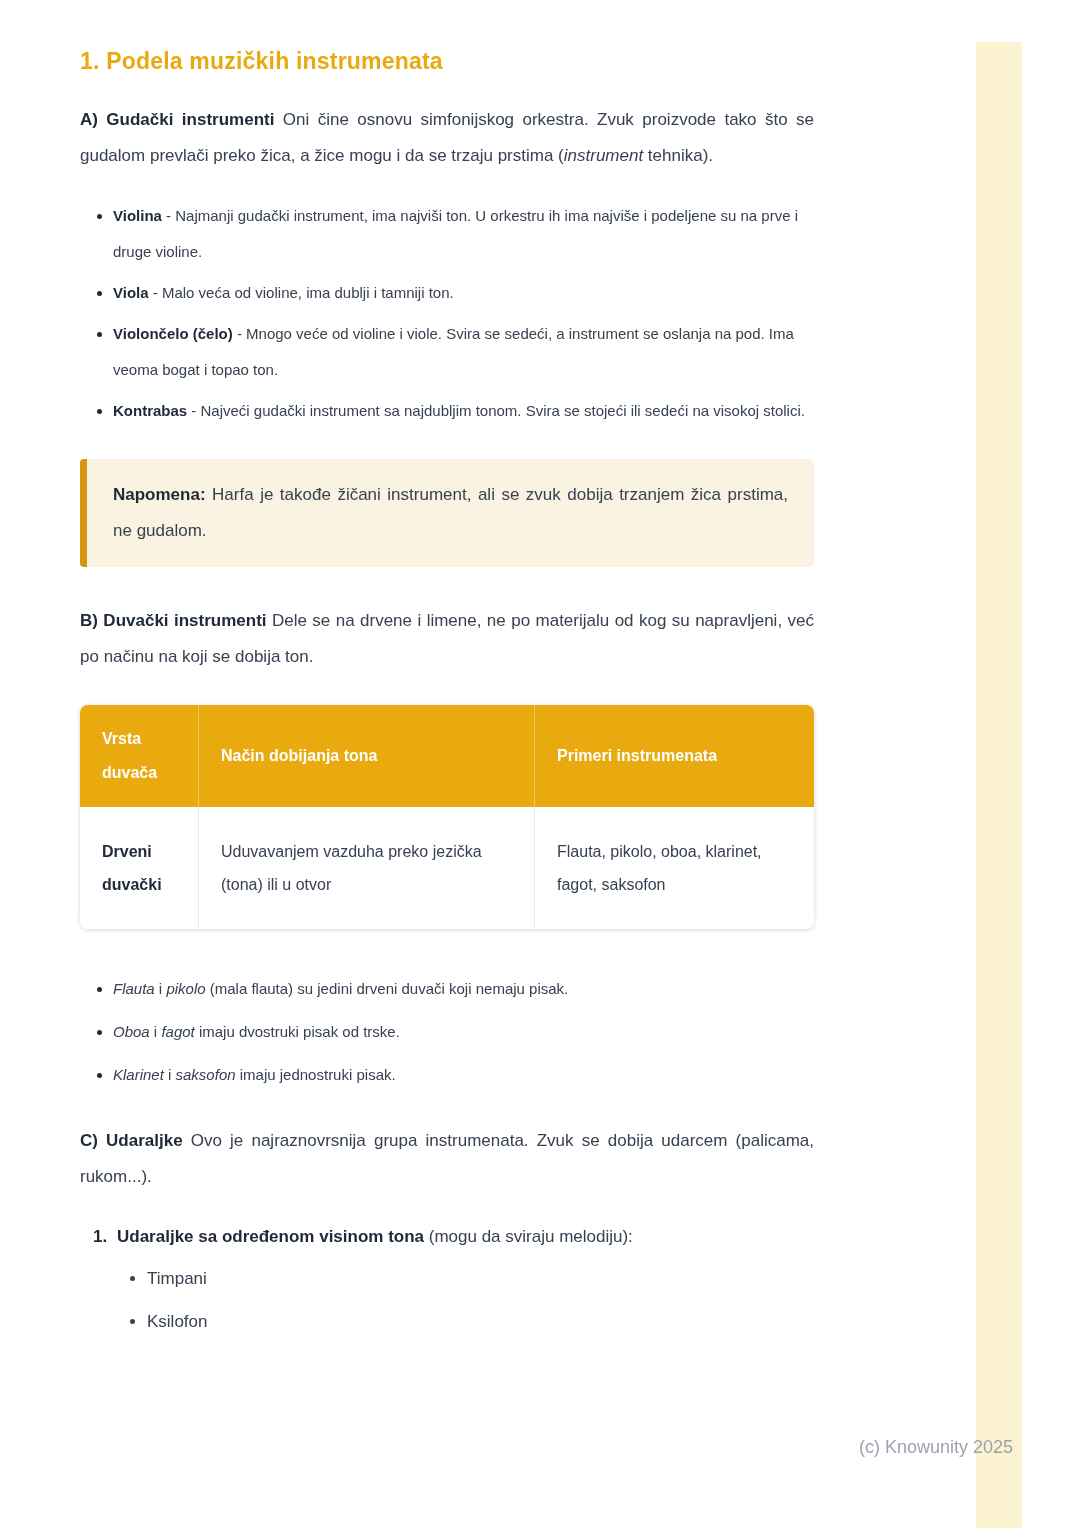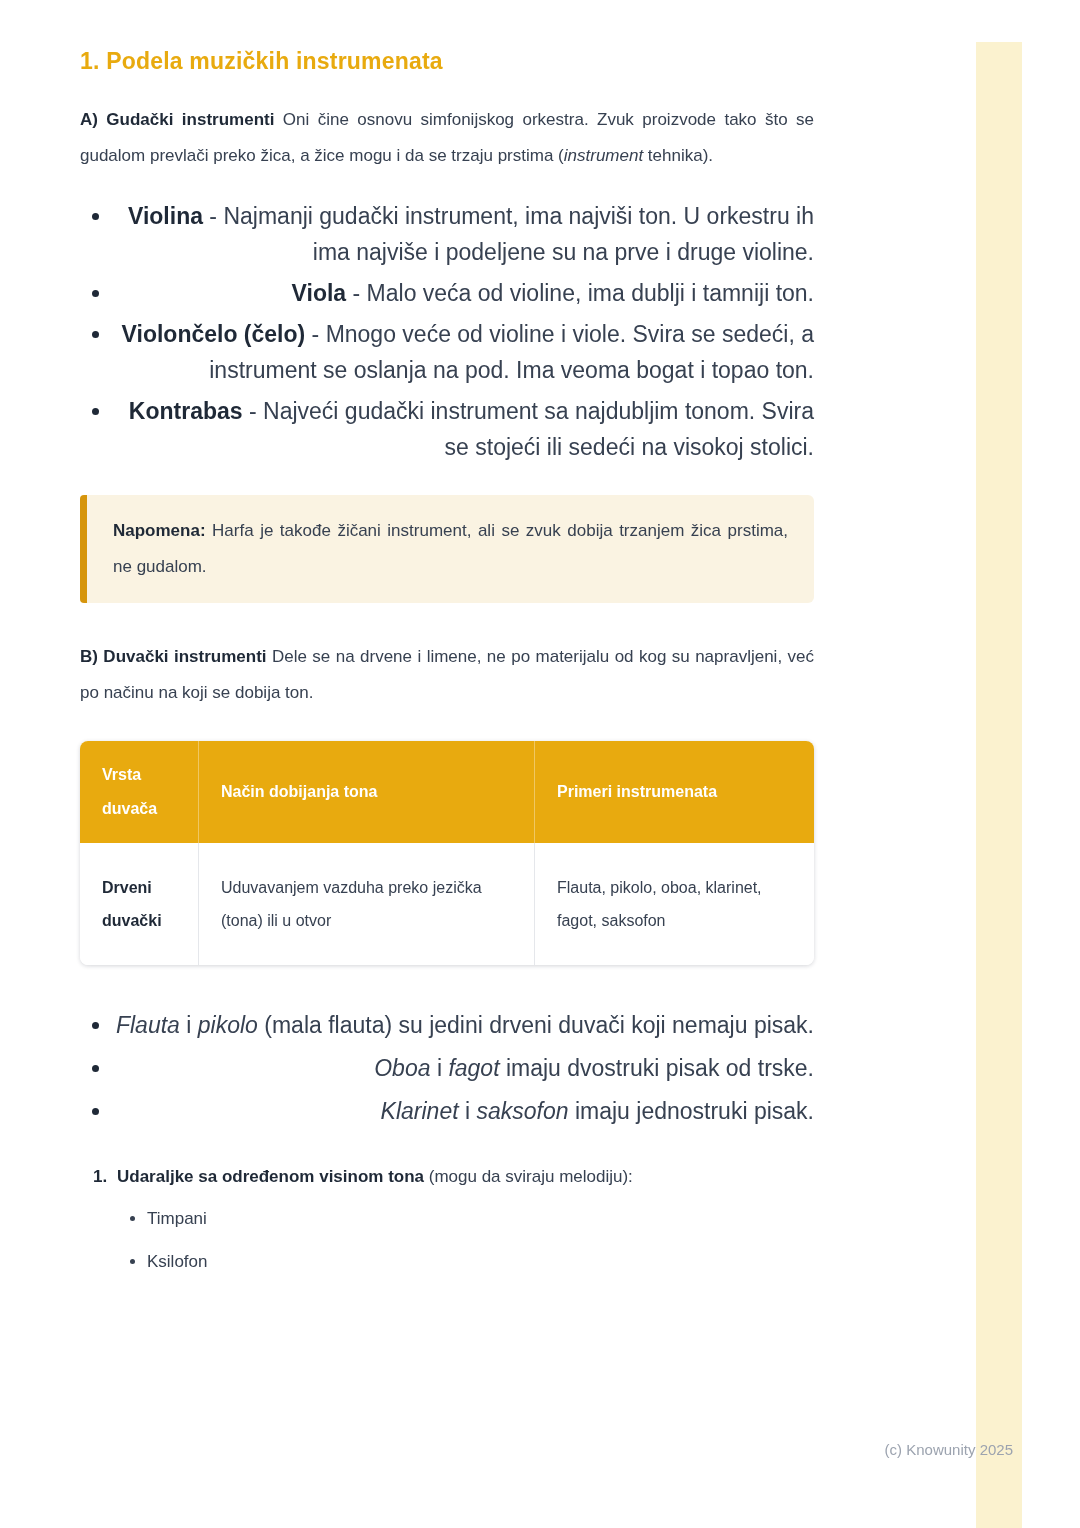--- a/index.html
+++ b/index.html
@@ -43,23 +43,23 @@
   strong { color: #1F2937; }
   em { font-style: italic; }
 
   ul.bullets {
     margin: 0 0 30px 0;
     padding-left: 33px;
     list-style: disc;
   }
   ul.bullets li {
     margin-bottom: 5px;
-    font-size: 23px;
-    line-height: 36px;
-    text-align: right;
+    font-size: 15px;
+    line-height: 36px;
+    text-align: left;
   }
   ul.bullets li::marker { color: #1F2937; }
 
   .note {
     margin: 0 0 36px 0;
     background: var(--note-bg, #FAF3E2);
     border-left: 7px solid var(--note-border, #D6950C);
     border-radius: 4px 6px 6px 4px;
     padding: 18px 26px;
   }
@@ -119,21 +119,21 @@
   }
   ul.sub li {
     margin-bottom: 7px;
     font-size: 17px;
     line-height: 36px;
   }
   .footer {
     position: absolute;
     right: 67px;
     bottom: 70px;
-    font-size: 15px;
+    font-size: 18px;
     color: var(--muted, #9CA3AF);
     text-align: center;
   }
 </style>
 </head>
 <body>
 
 <div class="page">
   <div class="stripe"></div>
 
@@ -177,20 +177,21 @@
         </tr>
       </tbody>
     </table>
 
     <ul class="bullets wind-notes">
       <li><em>Flauta</em><span> i </span><em>pikolo</em><span> (mala flauta) su jedini drveni duvači koji nemaju pisak.</span></li>
       <li><em>Oboa</em><span> i </span><em>fagot</em><span> imaju dvostruki pisak od trske.</span></li>
       <li><em>Klarinet</em><span> i </span><em>saksofon</em><span> imaju jednostruki pisak.</span></li>
     </ul>
 
+    <p class="para"><strong>C) Udaraljke</strong><span> Ovo je najraznovrsnija grupa instrumenata. Zvuk se dobija udarcem (palicama, rukom...).</span></p>
 
     <div class="numbered">
       <span class="num">1.</span>
       <div class="numbered-body">
         <strong>Udaraljke sa određenom visinom tona</strong><span> (mogu da sviraju melodiju):</span>
         <ul class="sub">
           <li>Timpani</li>
           <li>Ksilofon</li>
         </ul>
       </div>

